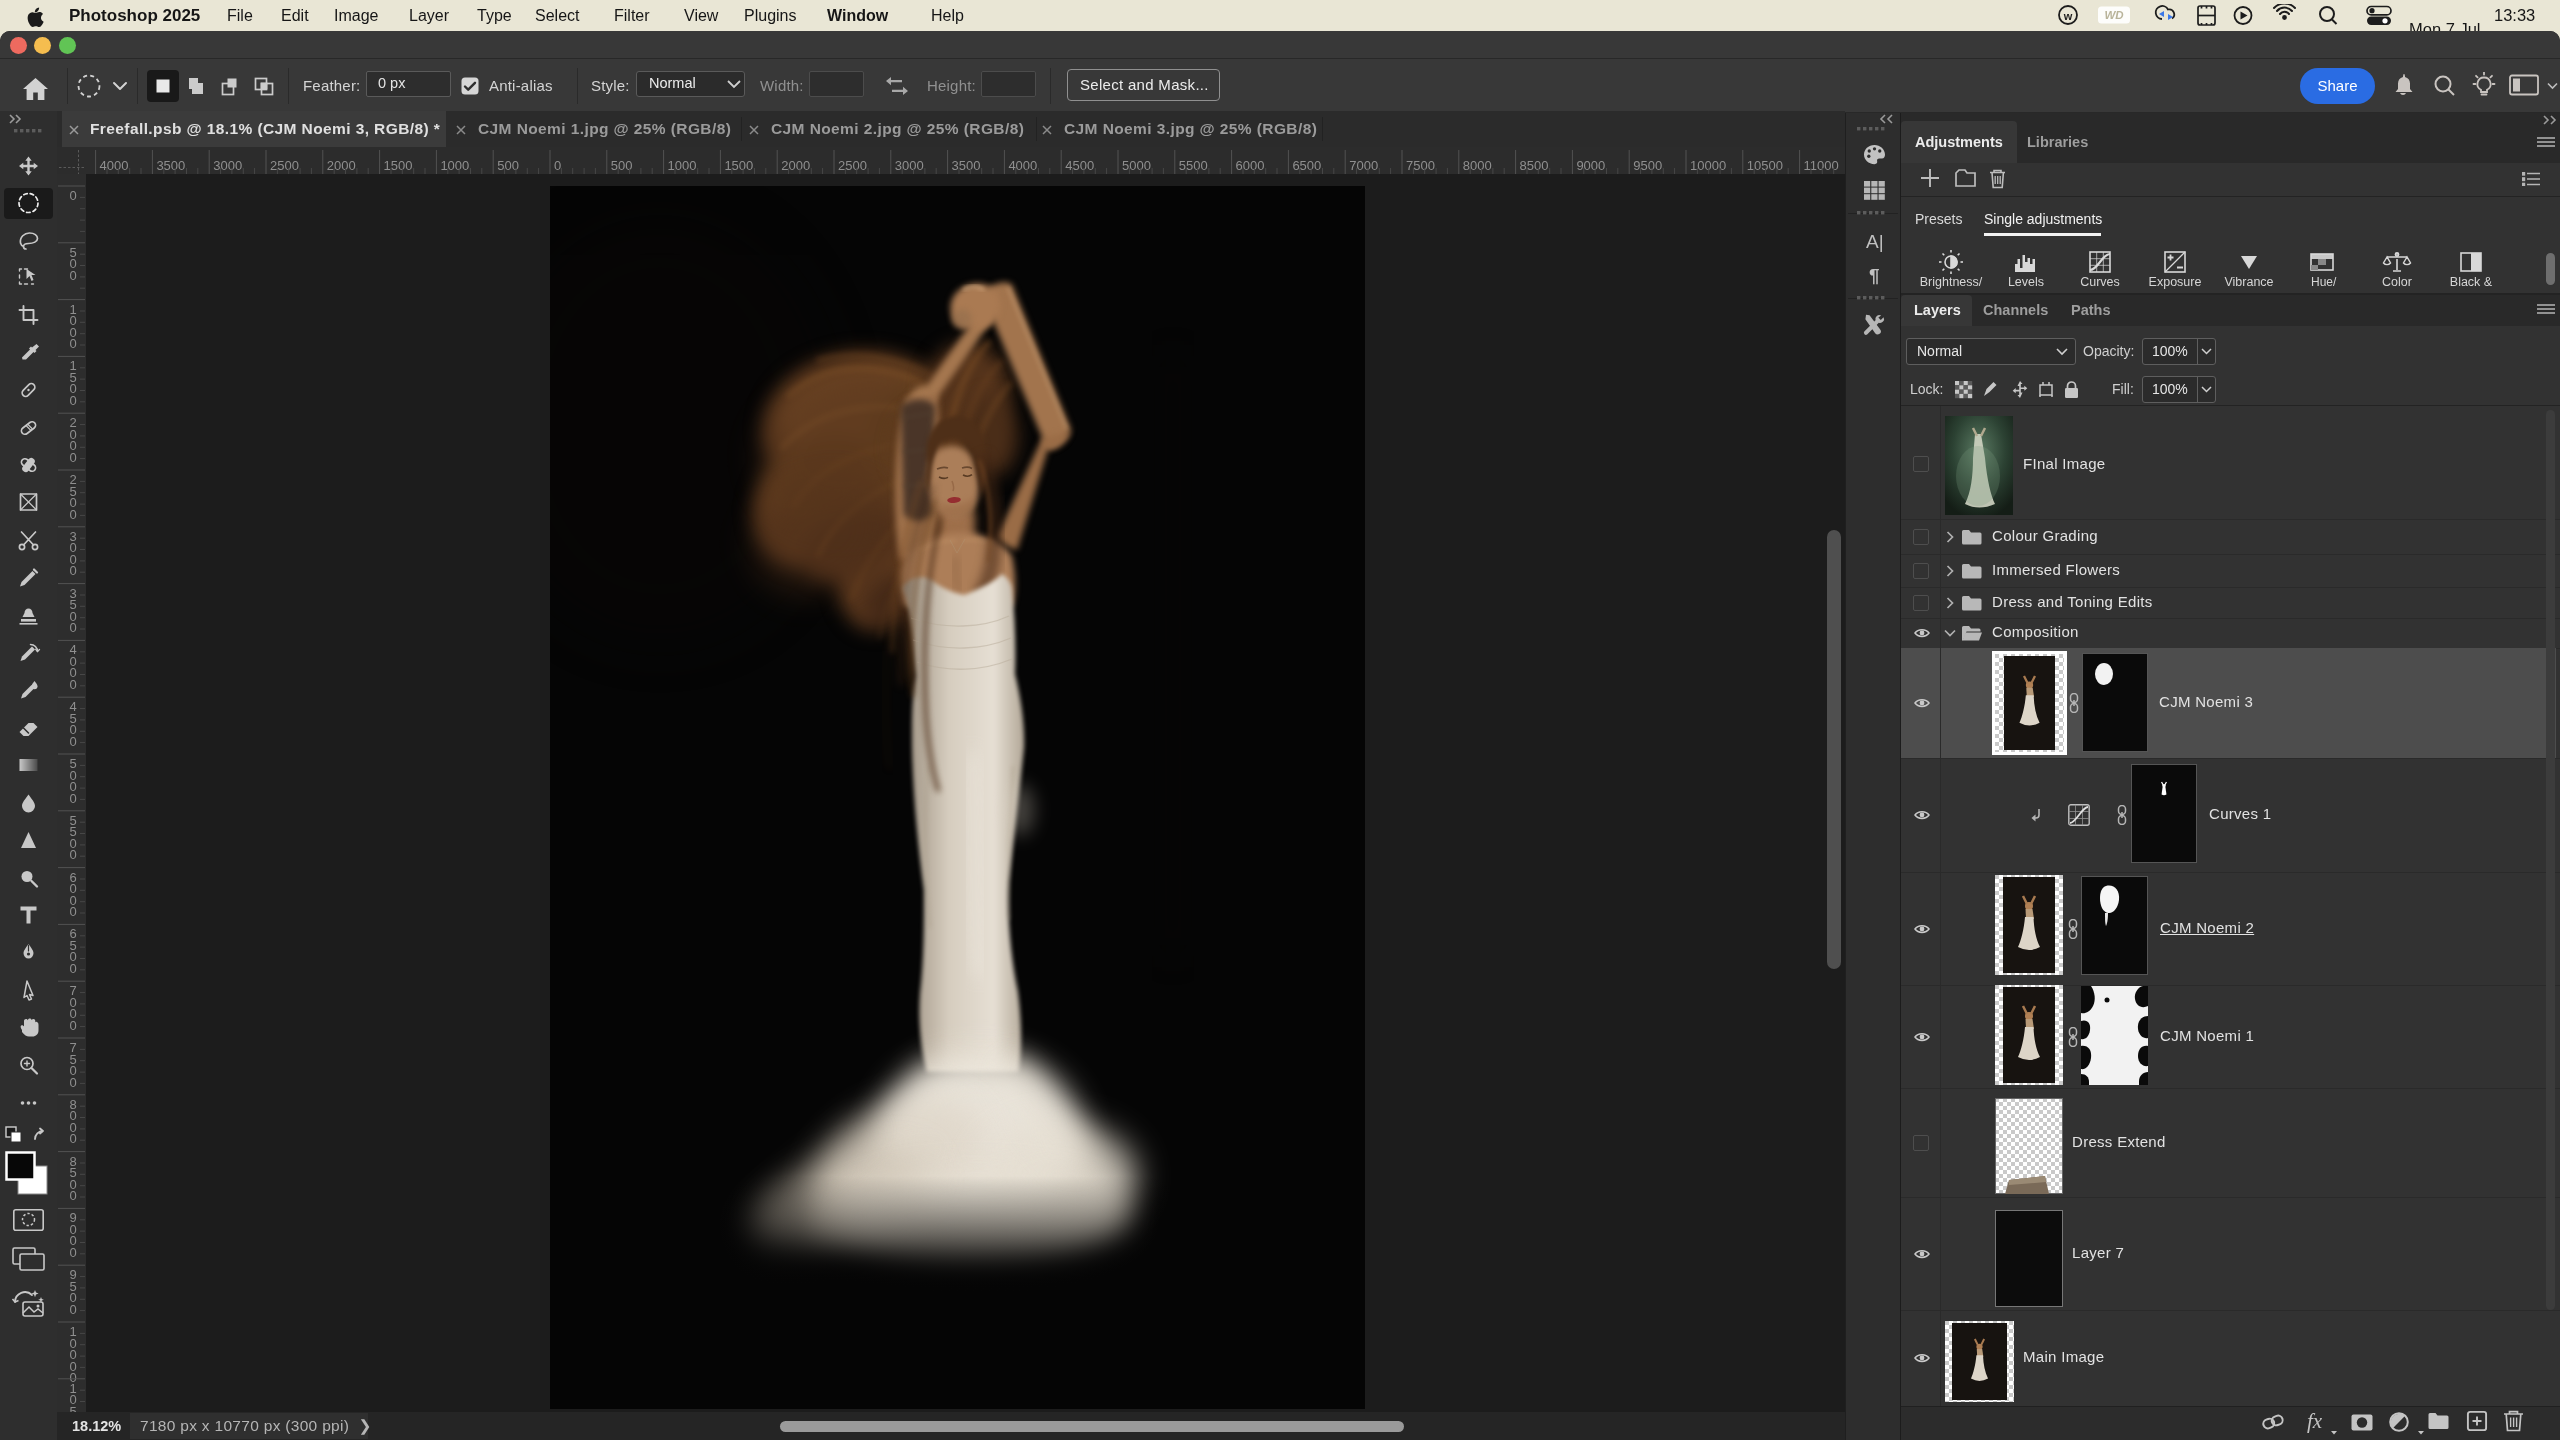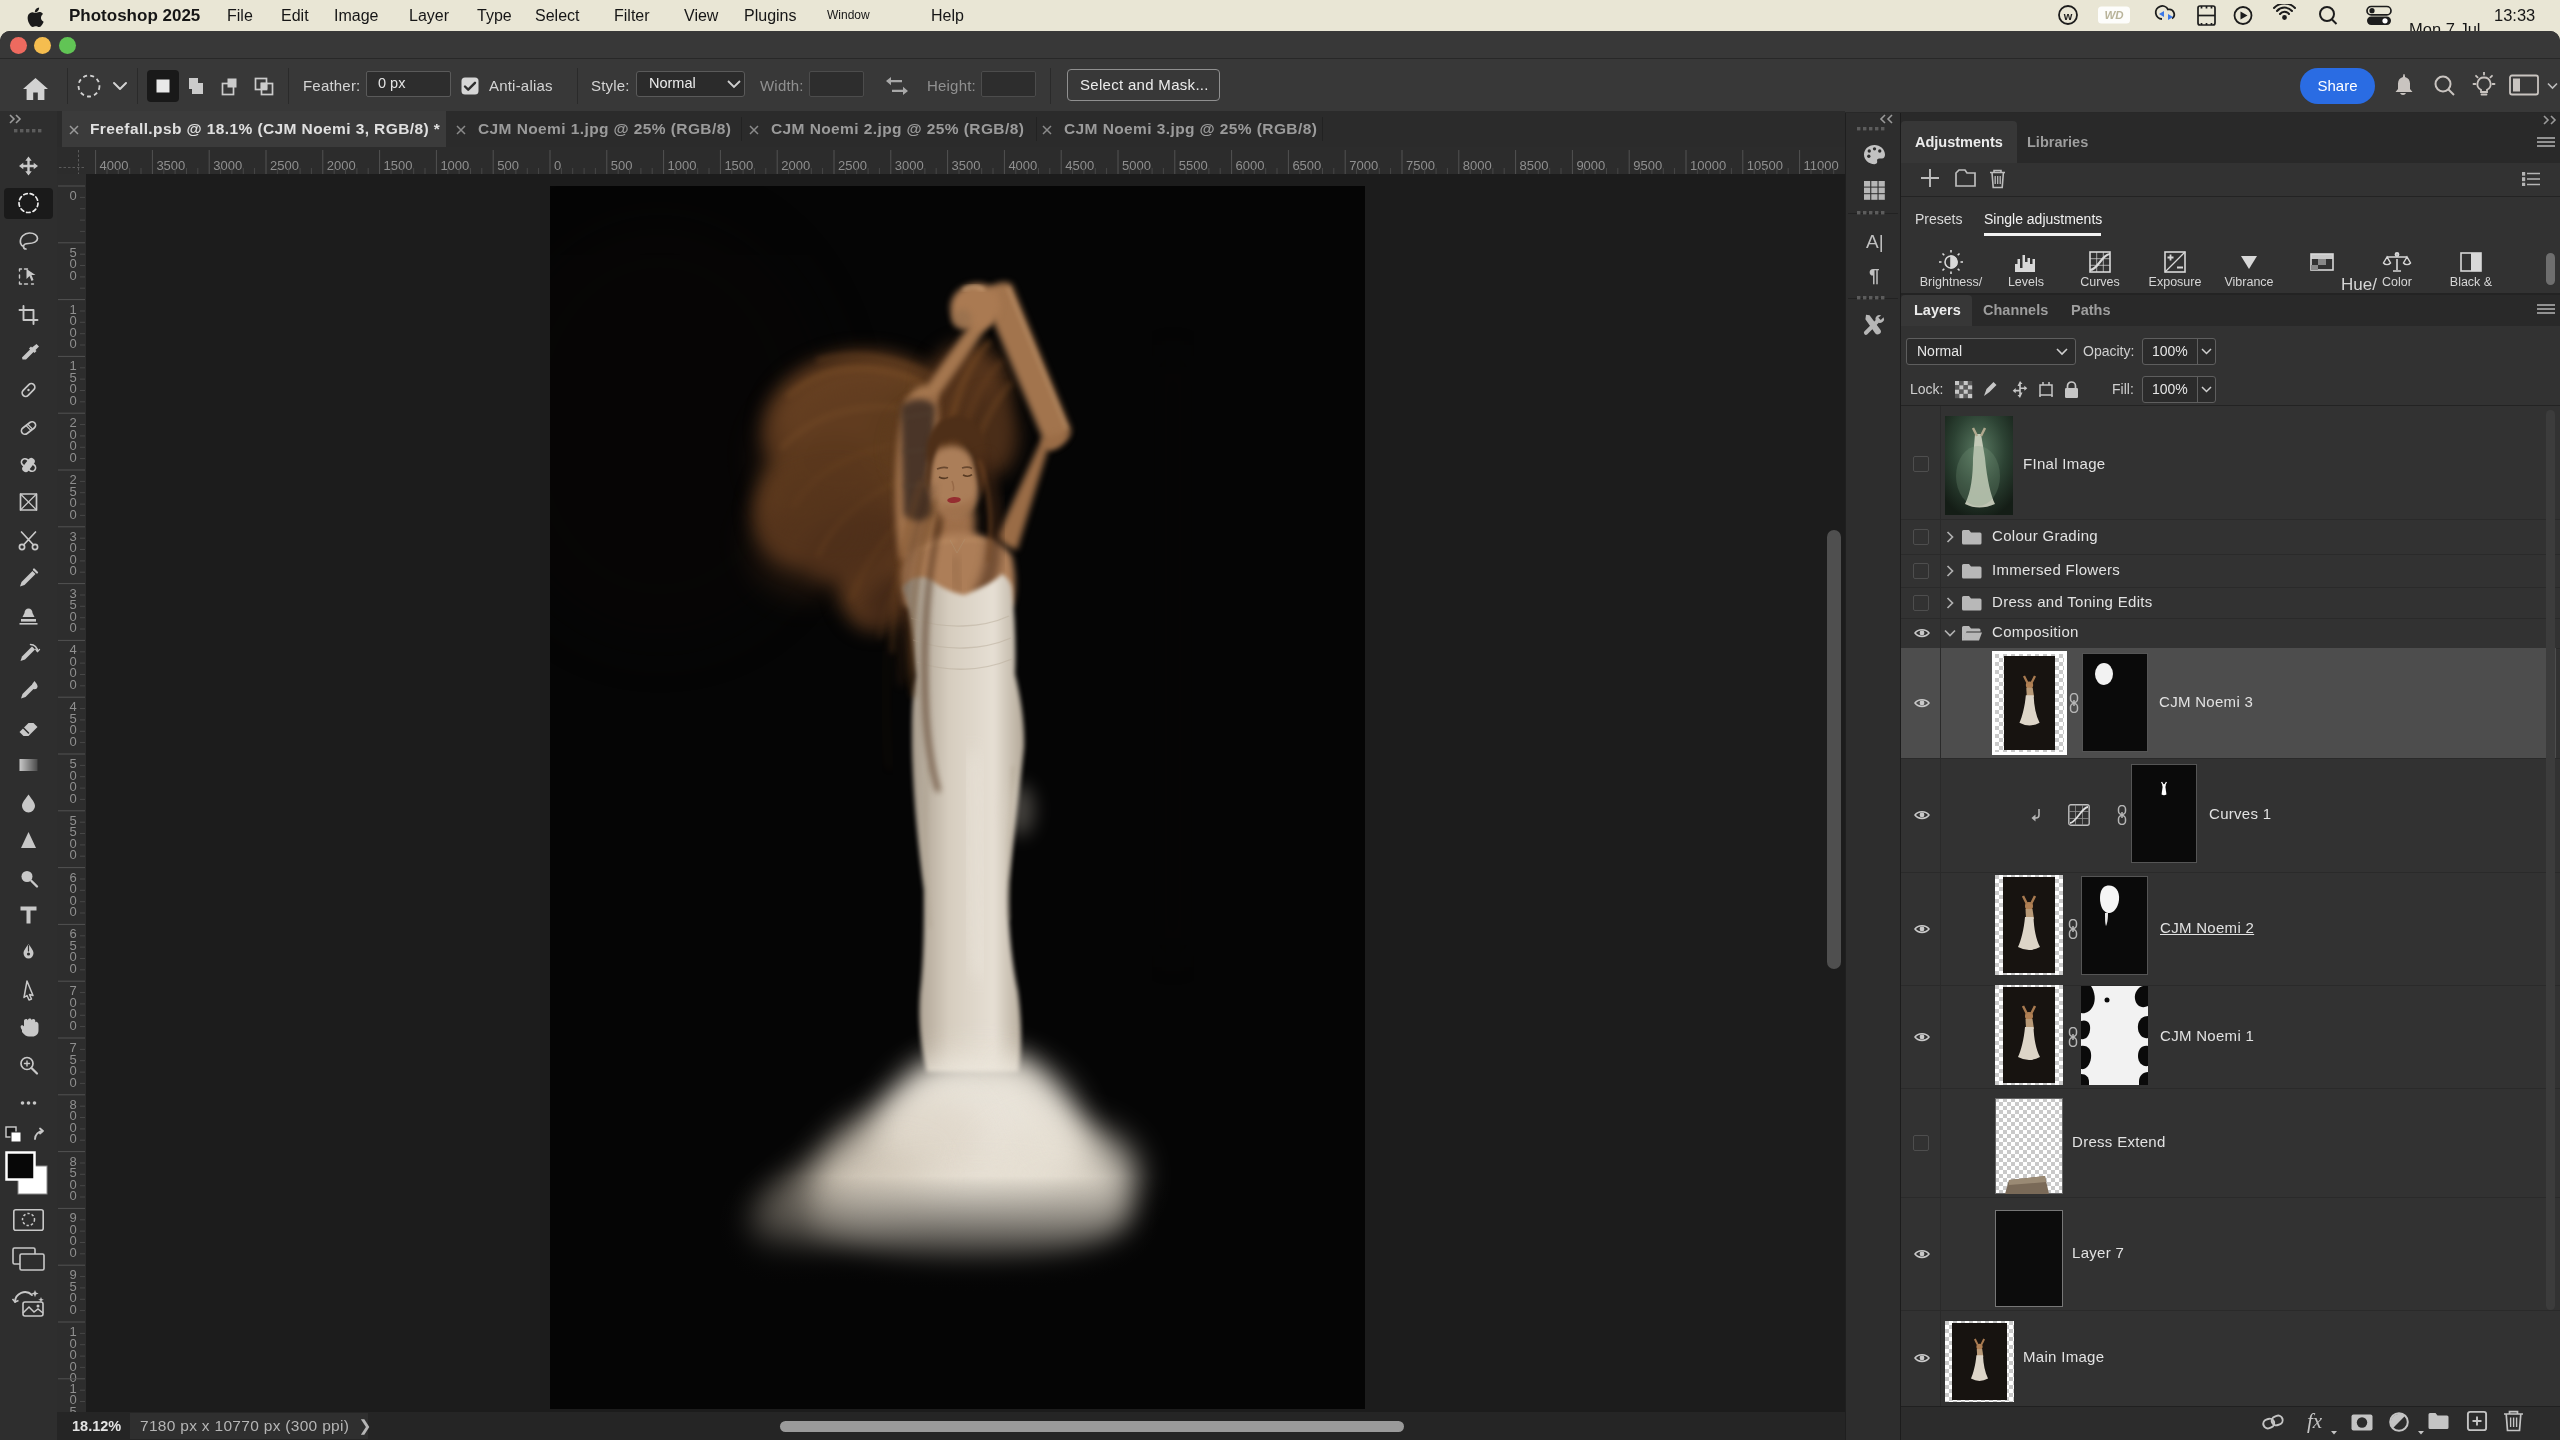--- a/index.html
+++ b/index.html
@@ -18,21 +18,21 @@
 <div class="t" style="left:69px;top:0;height:31px;line-height:31px;font-size:17px;font-weight:700;color:#161616;">Photoshop 2025</div>
 <div class="t" style="left:227px;top:0;height:31px;line-height:31px;font-size:16px;font-weight:400;color:#161616;text-align:center;">File</div>
 <div class="t" style="left:281px;top:0;height:31px;line-height:31px;font-size:16px;font-weight:400;color:#161616;">Edit</div>
 <div class="t" style="left:334px;top:0;height:31px;line-height:31px;font-size:16px;font-weight:400;color:#161616;">Image</div>
 <div class="t" style="left:409px;top:0;height:31px;line-height:31px;font-size:16px;font-weight:400;color:#161616;">Layer</div>
 <div class="t" style="left:477px;top:0;height:31px;line-height:31px;font-size:16px;font-weight:400;color:#161616;">Type</div>
 <div class="t" style="left:535px;top:0;height:31px;line-height:31px;font-size:16px;font-weight:400;color:#161616;">Select</div>
 <div class="t" style="left:614px;top:0;height:15px;line-height:31px;font-size:16px;font-weight:400;color:#161616;">Filter</div>
 <div class="t" style="left:684px;top:0;height:31px;line-height:31px;font-size:16px;font-weight:400;color:#161616;">View</div>
 <div class="t" style="left:744px;top:0;height:31px;line-height:31px;font-size:16px;font-weight:400;color:#161616;">Plugins</div>
-<div class="t" style="left:827px;top:0;height:31px;line-height:31px;font-size:12px;font-weight:400;color:#161616;">Window</div>
+<div class="t" style="left:827px;top:0;height:31px;line-height:31px;font-size:16px;font-weight:700;color:#161616;">Window</div>
 <div class="t" style="left:911px;top:0;height:31px;line-height:31px;font-size:16px;font-weight:400;color:#161616;margin-left:20px;">Help</div>
 <svg class="a" style="left:2055px;top:4px" width="340" height="24" viewBox="0 0 340 24">
 <g fill="none" stroke="#1c1c1c" stroke-width="1.8">
 <circle cx="13" cy="11" r="9"></circle>
 </g>
 <text x="13" y="15.5" font-size="11" font-weight="700" fill="#1c1c1c" text-anchor="middle" font-family="Liberation Sans">w</text>
 <rect x="43" y="2.5" width="32" height="17" rx="3.5" fill="#fdfdfb"></rect>
 <text x="59" y="15" font-size="11.5" font-weight="700" font-style="italic" fill="#b9b49a" text-anchor="middle" font-family="Liberation Sans">WD</text>
 <g>
 <path d="M107,15a6.5,6.5 0 1 1 6,-9.5a5,5 0 0 1 4,9.0" fill="none" stroke="#1c1c1c" stroke-width="1.8"></path>
@@ -977,21 +977,21 @@
       <g transform="translate(570,22)" stroke="#d8d8d8" fill="none" stroke-width="1.6">
         <rect x="-10" y="-9" width="20" height="18"></rect>
         <path d="M0,-9 h10 v18 h-10 z" fill="#d8d8d8" stroke="none"></path>
       </g>
     </svg>
 <div class="t" style="left:1896px;top:244px;width:110px;text-align:center;font-size:12.5px;color:#d6d6d6;">Brightness/</div>
 <div class="t" style="left:1971px;top:244px;width:110px;text-align:center;font-size:12.5px;color:#d6d6d6;">Levels</div>
 <div class="t" style="left:2045px;top:244px;width:110px;text-align:center;font-size:12.5px;color:#d6d6d6;">Curves</div>
 <div class="t" style="left:2120px;top:244px;width:110px;text-align:center;font-size:12.5px;color:#d6d6d6;">Exposure</div>
 <div class="t" style="left:2194px;top:244px;width:110px;text-align:center;font-size:12.5px;color:#d6d6d6;">Vibrance</div>
-<div class="t" style="left:2267px;top:244px;width:110px;text-align:right;font-size:17px;color:#d6d6d6;">Hue/</div>
+<div class="t" style="left:2267px;top:244px;width:110px;text-align:left;font-size:12px;color:#d6d6d6;padding-left:44px;">Hue/</div>
 <div class="t" style="left:2342px;top:244px;width:110px;text-align:center;font-size:12.5px;color:#d6d6d6;">Color</div>
 <div class="t" style="left:2416px;top:244px;width:110px;text-align:center;font-size:12.5px;color:#d6d6d6;">Black &amp;</div>
 <div class="a" style="left:2546px;top:222px;width:9px;height:32px;border-radius:4.5px;background:#6e6e6e;"></div>
 <div class="a" style="left:1901px;top:262px;width:659px;height:2px;background:#232323;"></div>
 <div class="a" style="left:1901px;top:264px;width:659px;height:31px;background:#292929;"></div>
 <div class="a" style="left:1901px;top:264px;width:71px;height:31px;background:#373737;border-radius:4px 4px 0 0;"></div>
 <div class="t" style="left:1914px;top:264px;height:31px;line-height:31px;font-size:14.5px;font-weight:700;color:#ebebeb;">Layers</div>
 <div class="t" style="left:1983px;top:264px;height:31px;line-height:31px;font-size:14.5px;font-weight:700;color:#9e9e9e;">Channels</div>
 <div class="t" style="left:2071px;top:264px;height:31px;line-height:31px;font-size:14.5px;font-weight:700;color:#9e9e9e;">Paths</div>
 <svg class="a" style="left:2537px;top:273px" width="18" height="12" viewBox="0 0 18 12">

